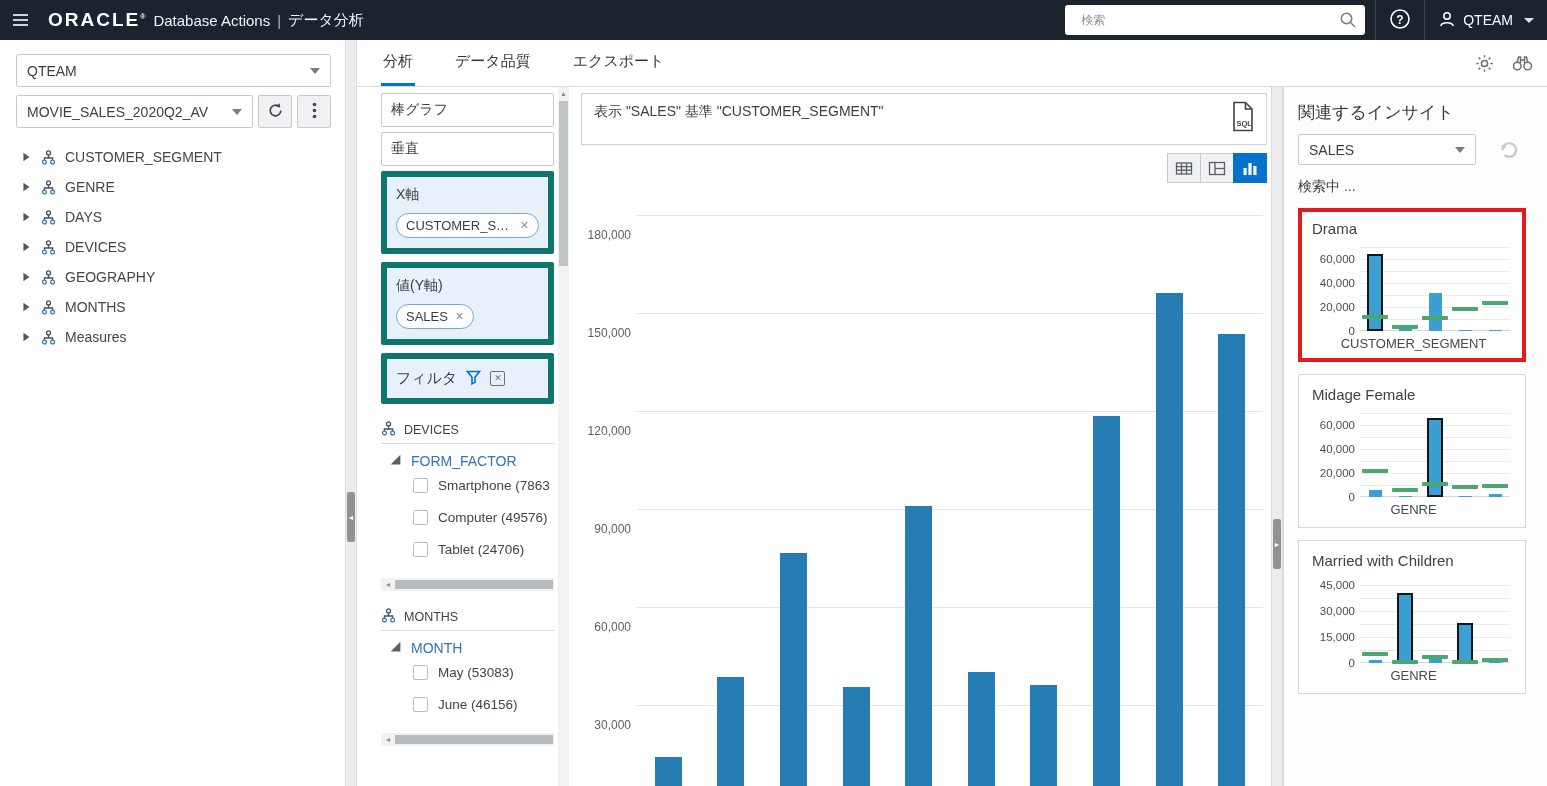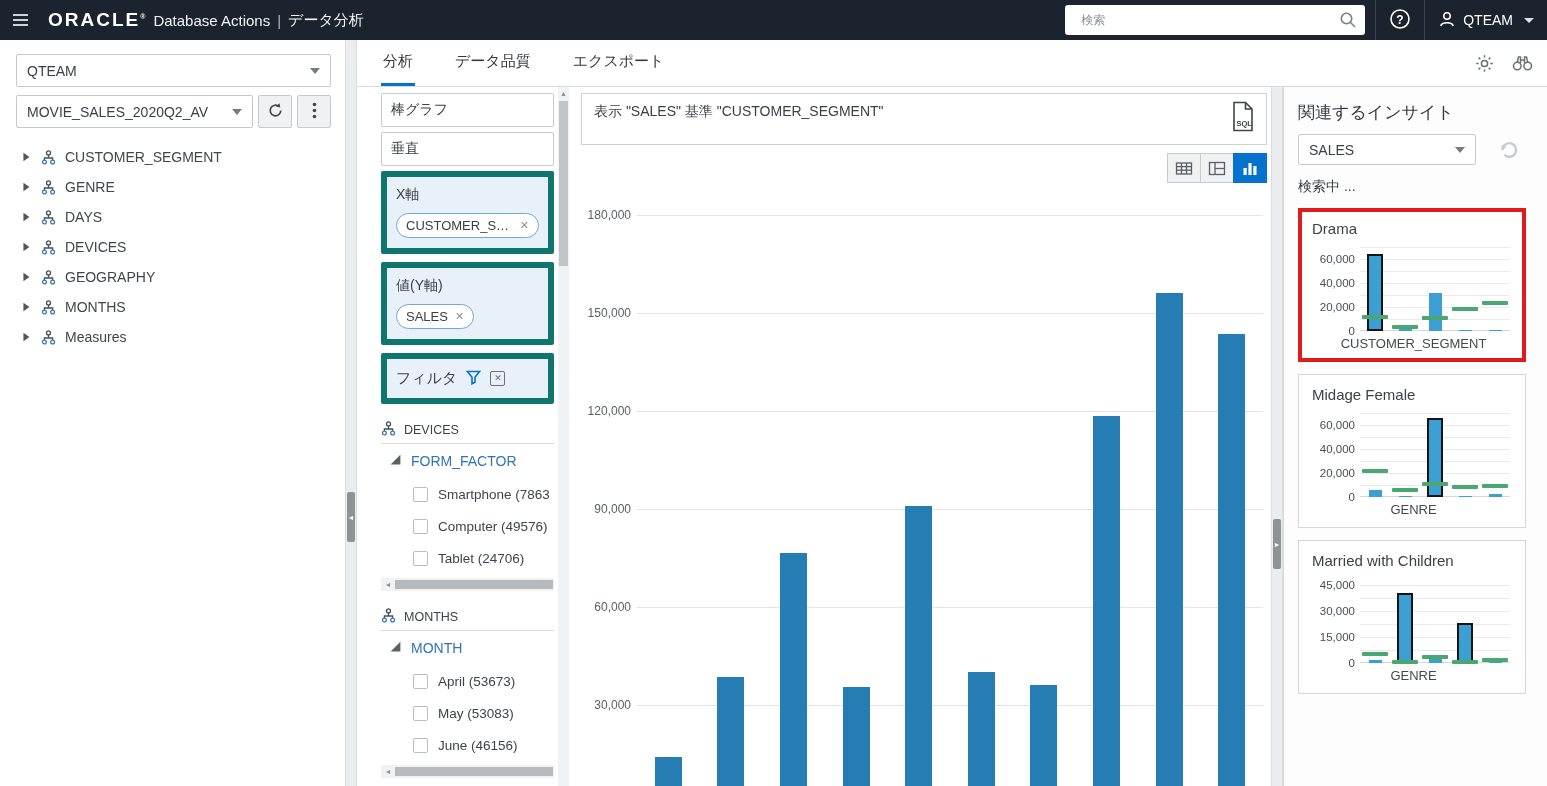--- a/index.html
+++ b/index.html
@@ -60,42 +60,42 @@
   .chip-label { overflow:hidden; text-overflow:ellipsis; white-space:nowrap; }
   .chip-x { margin-left:7px; color:#8b9096; font-size:11px; cursor:pointer; }
   .chip-x::before { content:"✕"; }
   .filter-sec { display:flex; align-items:center; gap:9px; padding:10px 9px; }
   .filter-label { font-size:15px; }
   .clr-filter { width:15px; height:15px; border:1.4px solid #6b7075; border-radius:2px; color:#6b7075; font-size:9px; line-height:12px; text-align:center; cursor:pointer; }
   .clr-filter::before { content:"✕"; }
   .grp { margin-top:12px; }
   .grp-hdr { display:flex; align-items:center; gap:8px; height:28px; padding-left:0; border-bottom:1px solid #d8dadc; font-size:12.5px; color:#3d4247; }
   .hier-row { display:flex; align-items:center; gap:9px; height:34px; padding-left:8px; color:#3173b8; font-size:14px; cursor:pointer; }
-  .opt-row { display:flex; align-items:center; gap:10px; height:32px; padding-left:32px; }
+  .opt-row { display:flex; align-items:flex-start; gap:10px; height:32px; padding-left:32px; }
   .cb { width:15px; height:15px; border:1px solid #b9bec3; border-radius:2px; background:#fff; cursor:pointer; flex:none; }
   .opt-label { font-size:13.5px; color:#3f444a; white-space:nowrap; overflow:hidden; }
   .hscroll { height:13px; background:#f1f2f3; display:flex; align-items:center; margin:4px 0 0 0; cursor:pointer; }
   .hs-arrow { width:14px; text-align:center; font-size:7px; color:#8d9194; }
   .hs-arrow::before { content:"◄"; }
   .hs-thumb { flex:1; height:9px; background:#b7babd; margin-right:1px; }
   .vscroll { position:absolute; right:0; top:0; bottom:0; width:11px; background:#f1f2f3; cursor:pointer; }
   .vs-arrow { display:block; text-align:center; font-size:7px; color:#8d9194; padding-top:3px; }
   .vs-arrow::before { content:"▲"; }
   .vs-thumb { position:absolute; top:14px; left:1px; width:9px; height:165px; background:#c1c4c6; }
   
   .main-col { flex:1; min-width:0; display:flex; flex-direction:column; padding:6px 0 0 12px; }
   .query-box { border:1px solid #cfd2d5; height:52px; display:flex; margin-right:4px; background:#fff; }
   .query-cap { padding:9px 12px; font-size:14px; color:#3a3f44; }
   .sql-btn { margin-left:auto; padding:7px 10px 0 0; cursor:pointer; }
   .tgl-row { display:flex; justify-content:flex-end; margin:8px 4px 0 0; }
   .tgl { width:34px; height:30px; border:1px solid #c6cacd; background:#f0f1f2; display:flex; align-items:center; justify-content:center; cursor:pointer; margin-left:-1px; }
   .tgl.active { background:#0572ce; border-color:#0572ce; }
   .chart-wrap { flex:1; min-height:0; display:flex; margin-top:10px; }
   .ylabels { width:56px; position:relative; flex:none; }
-  .ytick { position:absolute; right:6px; font-size:12px; color:#5b6065; transform:translateY(-7px); }
+  .ytick { position:absolute; right:6px; font-size:12px; color:#5b6065; transform:translateY(-7px);margin-top:20px; }
   .plot { flex:1; position:relative; overflow:hidden; margin-right:8px; }
   .gline { position:absolute; left:0; right:0; height:1px; background:#e3e4e6; }
   .mbar { position:absolute; bottom:0; background:#267db3; cursor:pointer; }
   
   .insights { width:264px; flex:none; border-left:1px solid #d7d9db; background:#fdfdfd; padding:14px 18px 0 14px; overflow:hidden; }
   .ins-title { font-size:17px; color:#34383c; margin-bottom:10px; }
   .ins-sel-row { display:flex; align-items:center; }
   .ins-sel { width:178px; height:31px; }
   .ins-reset { margin-left:20px; cursor:pointer; display:flex; }
   .ins-status { margin:13px 0 4px; font-size:14px; color:#3a3f44; }
@@ -436,24 +436,20 @@
                       <circle cx="11.6" cy="12" r="1.9" stroke="#3a79b8"></circle>
                     </g>
                   </svg></span>
                 <span>MONTHS</span>
               </div>
               <div class="hier-row">
                 <span class="tw"><svg width="13" height="13" viewBox="0 0 16 16">
                     <polygon points="14,2 14,14 2,14" fill="#5c6166"></polygon>
                   </svg></span>
                 <span>MONTH</span>
-              </div>
-              <div class="opt-row">
-                <span class="cb"></span>
-                <span class="opt-label">April (53673)</span>
               </div>
               <div class="opt-row">
                 <span class="cb"></span>
                 <span class="opt-label">May (53083)</span>
               </div>
               <div class="opt-row">
                 <span class="cb"></span>
                 <span class="opt-label">June (46156)</span>
               </div>
               <div class="hscroll">

